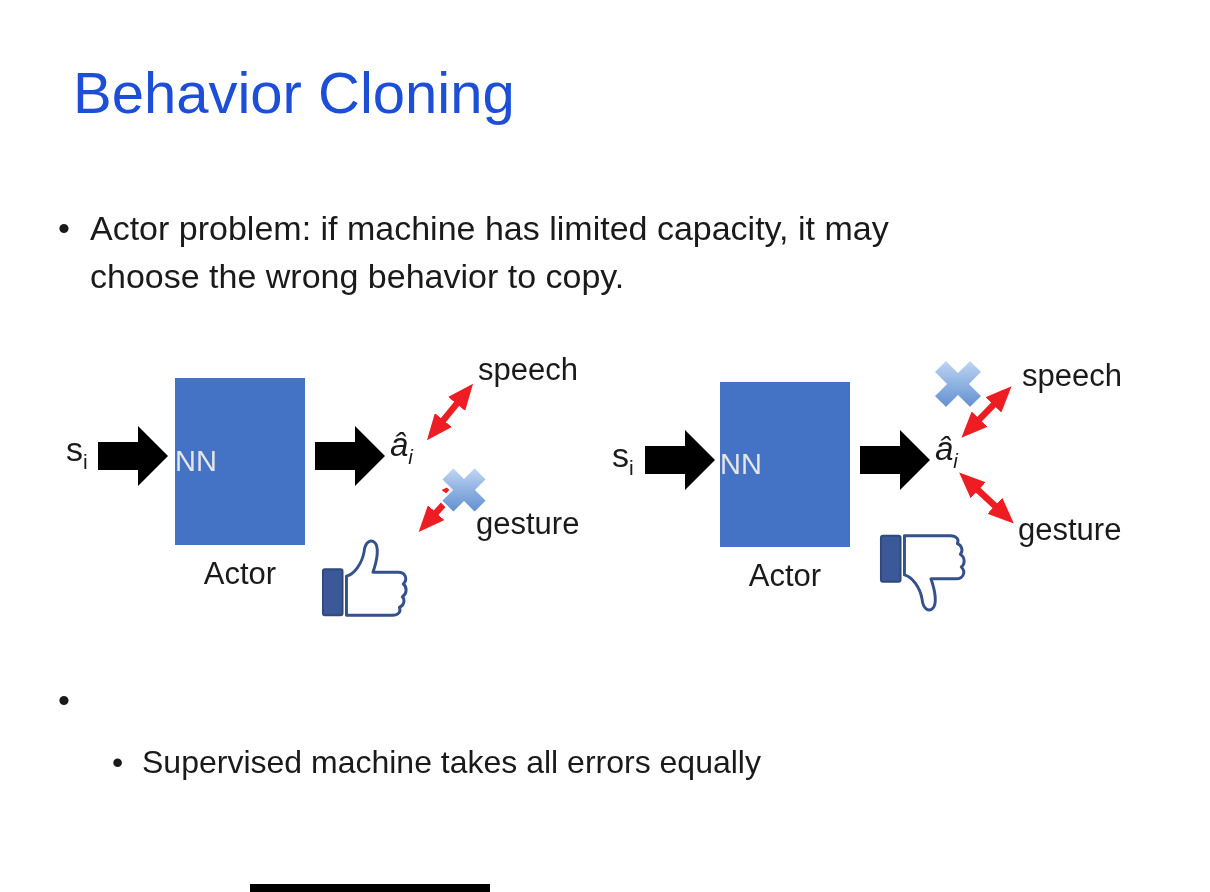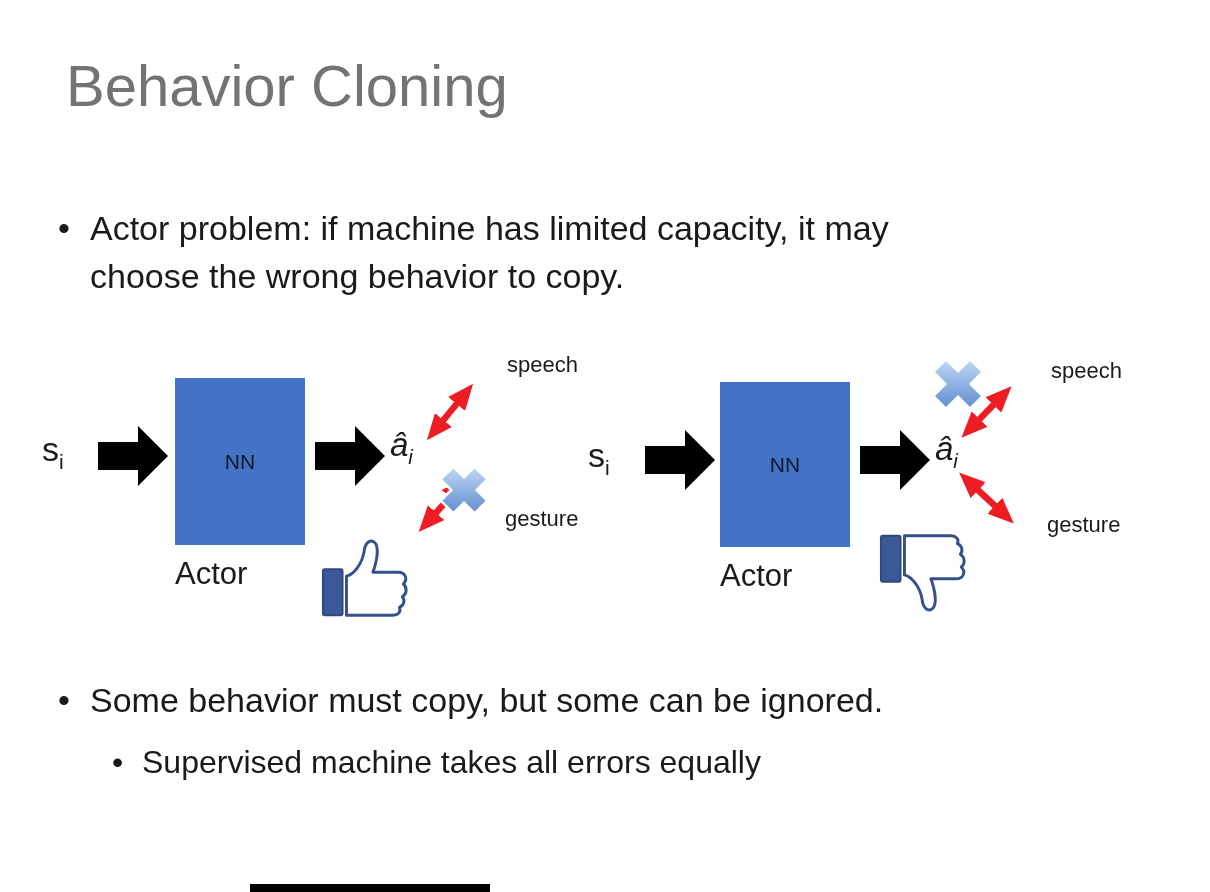--- a/index.html
+++ b/index.html
@@ -13,69 +13,69 @@
     position: relative;
     width: 1210px;
     height: 892px;
     background: #ffffff;
     overflow: hidden;
   }
   .title {
     position: absolute;
     left: 58px;
     top: 44px;
-    margin: 8px;
+    margin: 15px;
     font-size: 58px;
     font-weight: 400;
-    color: #737373;
+    color: #1d4ed8;
     letter-spacing: 0;
   }
   .bullet {
     position: absolute;
     display: flex;
     line-height: 1.42;
   }
   .bullet .marker { flex: none; width: 32px; }
   .bullet-major { left: 58px; top: 204px; font-size: 34px; }
   .bullet-major .btext { width: 870px; }
   .bullet-some { left: 58px; top: 676px; font-size: 34px; width: 1120px; }
   .bullet-supervised { left: 112px; top: 740px; font-size: 32px; }
   .bullet-supervised .marker { width: 30px; }
 
-  .si-label { position: absolute; font-size: 34px; }
+  .si-label { position: absolute; font-size: 34px; margin-left: 24px; }
   .si-left  { left: 42px;  top: 430px; }
   .si-right { left: 588px; top: 436px; }
   sub { font-size: 0.62em; }
 
   .nn-box {
     position: absolute;
     background: #4472C4;
-    color: #0f172a;
+    color: #e5e5e5;
     display: flex;
     align-items: center;
-    justify-content: center;
-    font-size: 21px;
+    justify-content: flex-start;
+    font-size: 29px;
   }
   .nn-left  { left: 175px; top: 378px; width: 130px; height: 167px; }
   .nn-right { left: 720px; top: 382px; width: 130px; height: 165px; }
 
-  .actor-label { position: absolute; width: 130px; text-align: left; font-size: 31px; }
+  .actor-label { position: absolute; width: 130px; text-align: center; font-size: 31px; }
   .actor-left  { left: 175px; top: 556px; }
   .actor-right { left: 720px; top: 558px; }
 
   .ahat-label {
     position: absolute;
     font-family: Liberation Sans, sans-serif;
     font-style: italic;
     font-size: 33px;
   }
   .ahat-left  { left: 390px; top: 426px; }
   .ahat-right { left: 935px; top: 430px; }
 
-  .out-label { position: absolute; font-size: 22px; margin-left: 29px; }
+  .out-label { position: absolute; font-size: 31px; }
   .speech-left   { left: 478px;  top: 352px; }
   .gesture-left  { left: 476px;  top: 506px; }
   .speech-right  { left: 1022px; top: 358px; }
   .gesture-right { left: 1018px; top: 512px; }
 
   .overlay {
     position: absolute;
     left: 0; top: 0;
     width: 1210px;
     height: 892px;
@@ -162,21 +162,20 @@
     </g>
 
     <g transform="translate(878,618) scale(0.98,-0.98)">
       <rect x="3" y="37" width="20" height="47" rx="2" fill="#3B5998" stroke="#2E4A7D" stroke-width="2"></rect>
       <path d="M27 84 L27 44 C35 42 43 31 45 19 C46 9 52 6 56 10 C60 14 59 26 54 40 L80 40 C87 40 90 47 85 52 C89 55 89 62 84 65 C87 68 86 74 81 76 C83 80 80 84 74 84 Z" fill="#ffffff" stroke="#34518C" stroke-width="3" stroke-linejoin="round"></path>
     </g>
   </svg>
 
   <div class="bullet bullet-some">
     <span class="marker">•</span>
-    <span class="btext">Some behavior must copy, but some can be ignored.</span>
   </div>
 
   <div class="bullet bullet-supervised">
     <span class="marker">•</span>
     <span class="btext">Supervised machine takes all errors equally</span>
   </div>
 
   <div class="bottom-bar"></div>
 
 </div>

